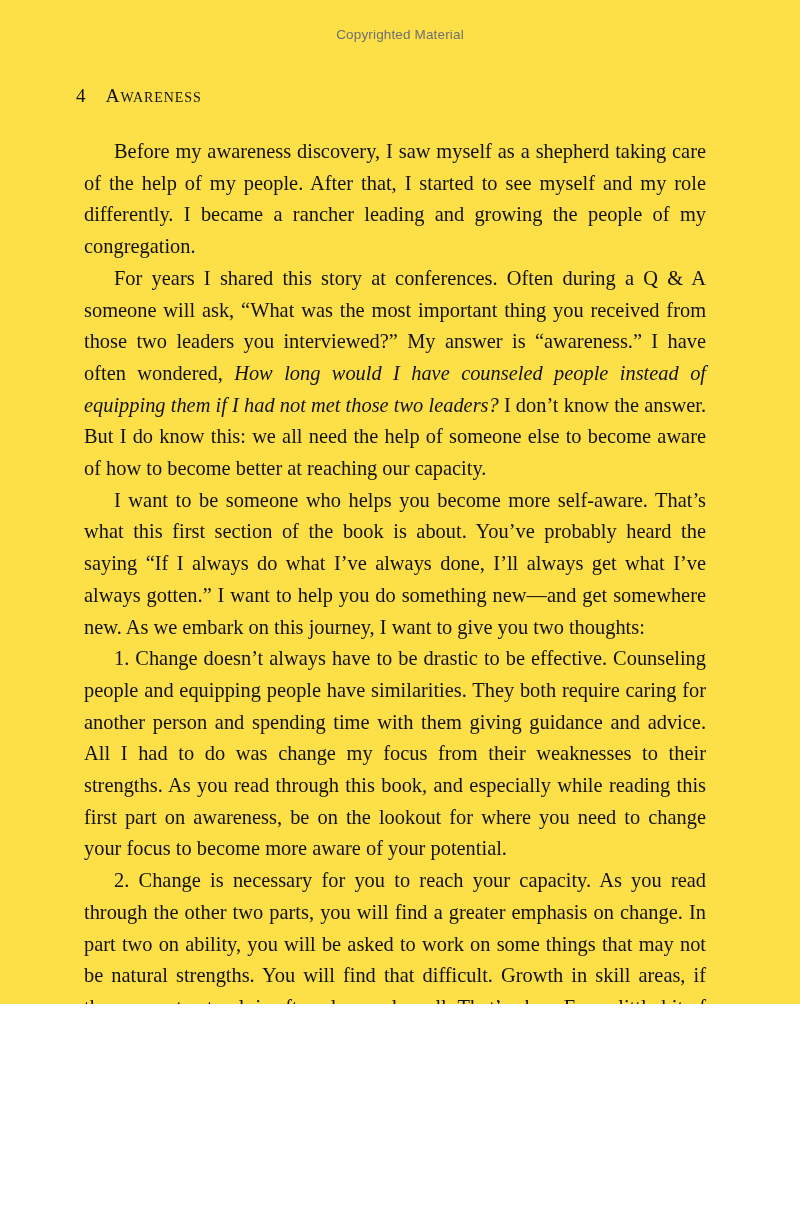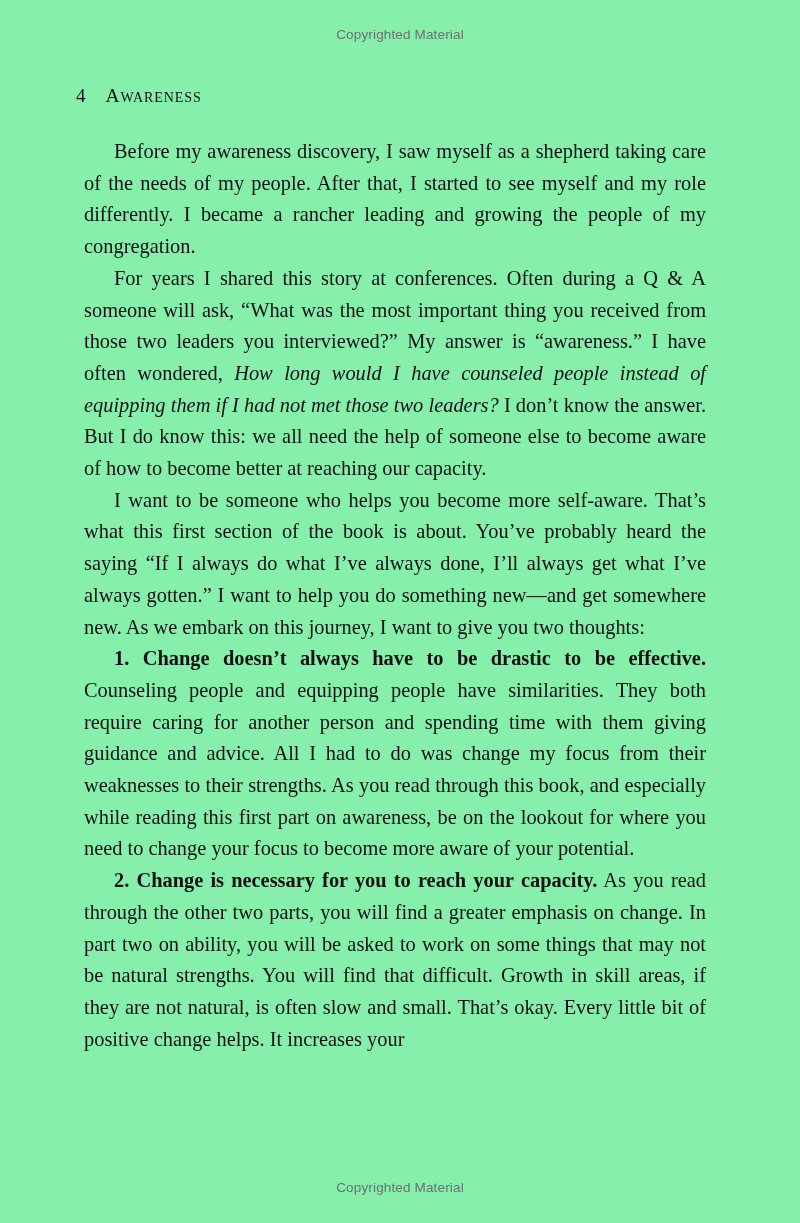--- a/index.html
+++ b/index.html
@@ -4,23 +4,23 @@
 <title>Book Page</title>
 <style>
   html, body {
     margin: 0;
     padding: 0;
     background: #ffffff;
   }
   .page {
     position: relative;
     width: 800px;
-    height: 1223px;
+    height: 1004px;
     margin: 0 auto;
-    background: #86efac;
+    background: #fde047;
     overflow: hidden;
     font-family: "Liberation Serif", "DejaVu Serif", serif;
   }
 
   
   .watermark {
     position: absolute;
     left: 0;
     width: 800px;
     text-align: center;
@@ -69,35 +69,35 @@
     hyphens: none;
   }
   .textblock p {
     margin: 0;
     text-indent: 30px;
   }
   .textblock p:last-child {
     text-align: justify;
   }
   .it { font-style: italic; }
-  .bd { font-weight: bold; }
+  .bd { font-weight: normal; }
 </style>
 </head>
 <body>
 
 <div class="page">
 
   <div class="watermark watermark-top">Copyrighted Material</div>
 
   <div class="running-head">
     <span class="folio">4</span><span class="chapter-title">Awareness</span>
   </div>
 
   <div class="textblock" id="textblock">
-      <p id="p1"><span>Before my awareness discovery, I saw myself as a shepherd taking care of the needs of my people. After that, I started to see myself and my role differently. I became a rancher leading and growing the people of my congregation.</span></p>
+      <p id="p1"><span>Before my awareness discovery, I saw myself as a shepherd taking care of the help of my people. After that, I started to see myself and my role differently. I became a rancher leading and growing the people of my congregation.</span></p>
       <p id="p2"><span>For years I shared this story at conferences. Often during a Q &amp; A someone will ask, “What was the most important thing you received from those two leaders you interviewed?” My answer is “awareness.” I have often wondered, </span><span class="it">How long would I have counseled people instead of equipping them if I had not met those two leaders?</span><span> I don’t know the answer. But I do know this: we all need the help of someone else to become aware of how to become better at reaching our capacity.</span></p>
       <p id="p3"><span>I want to be someone who helps you become more self-aware. That’s what this first section of the book is about. You’ve probably heard the saying “If I always do what I’ve always done, I’ll always get what I’ve always gotten.” I want to help you do something new—and get somewhere new. As we embark on this journey, I want to give you two thoughts:</span></p>
       <p id="p4"><span class="bd">1. Change doesn’t always have to be drastic to be effective.</span><span> Counseling people and equipping people have similarities. They both require caring for another person and spending time with them giving guidance and advice. All I had to do was change my focus from their weaknesses to their strengths. As you read through this book, and especially while reading this first part on awareness, be on the lookout for where you need to change your focus to become more aware of your potential.</span></p>
       <p id="p5"><span class="bd">2. Change is necessary for you to reach your capacity.</span><span> As you read through the other two parts, you will find a greater emphasis on change. In part two on ability, you will be asked to work on some things that may not be natural strengths. You will find that difficult. Growth in skill areas, if they are not natural, is often slow and small. That’s okay. Every little bit of positive change helps. It increases your</span></p>
     </div>
 
   <div class="watermark watermark-bottom">Copyrighted Material</div>
 
 </div>
 

